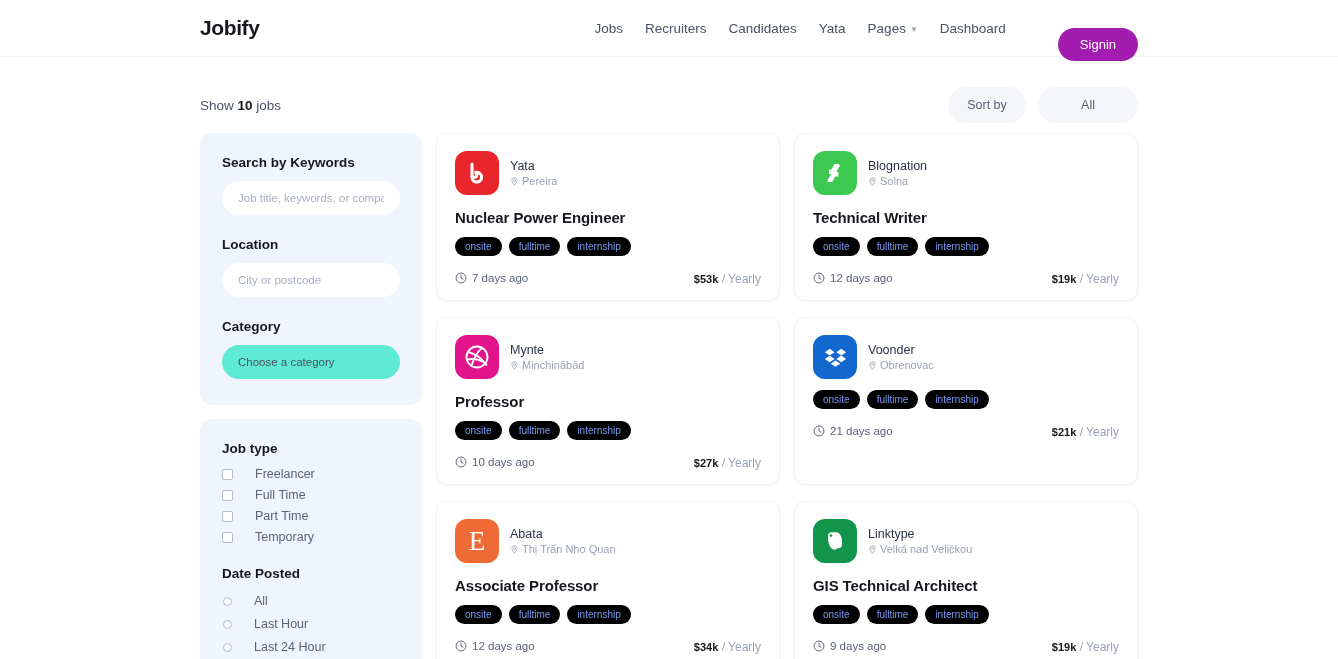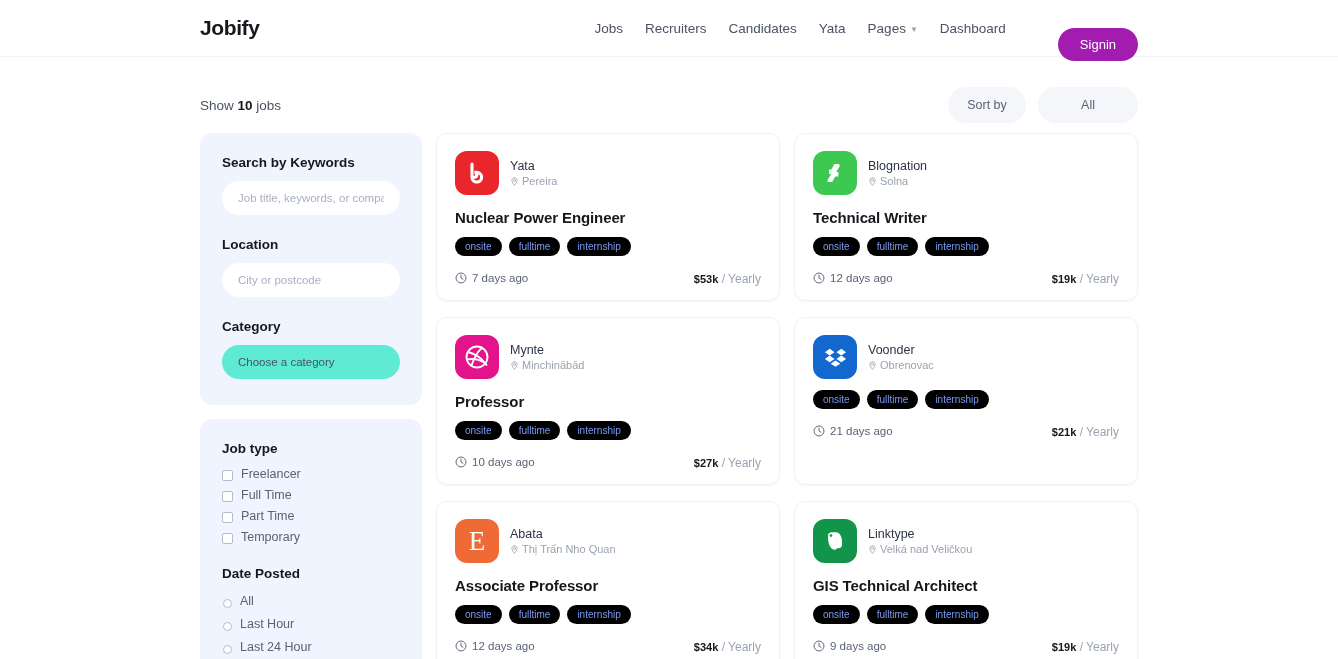--- a/index.html
+++ b/index.html
@@ -135,22 +135,22 @@
     padding: 11px 16px;
     font-size: 11.5px;
     color: #4a5264;
     font-family: inherit;
     cursor: pointer;
     appearance: none;
     outline: none;
   }
   .check-row, .radio-row {
     display: flex;
-    align-items: flex-end;
-    gap: 8px;
+    align-items: center;
+    gap: 22px;
     margin-bottom: 7px;
     cursor: pointer;
   }
   .check-row:last-child, .radio-row:last-child { margin-bottom: 0; }
   .cbox {
     width: 11px; height: 11px;
     border: 1px solid #b3bccd;
     border-radius: 2px;
     background: #ffffff;
     flex: 0 0 11px;

